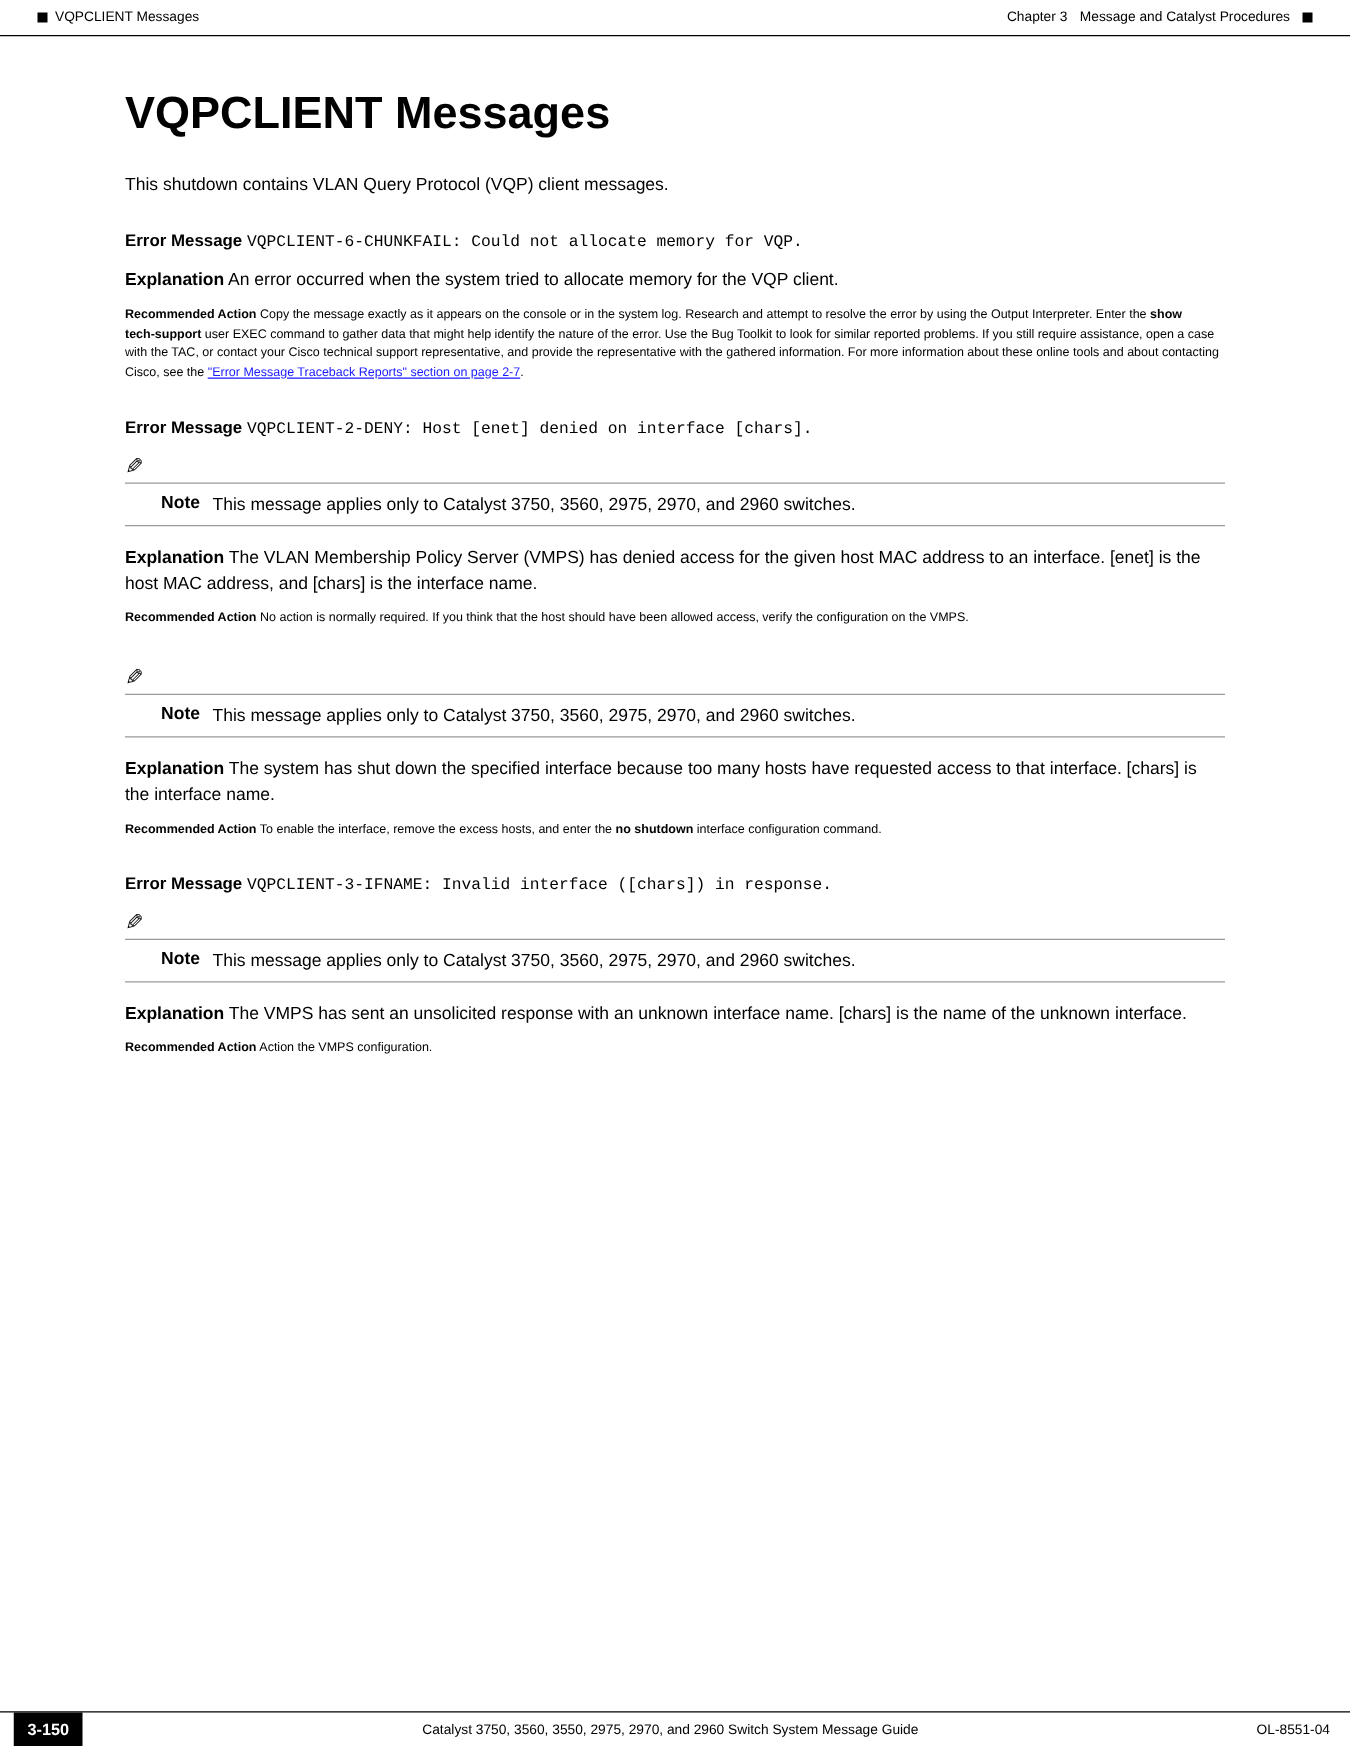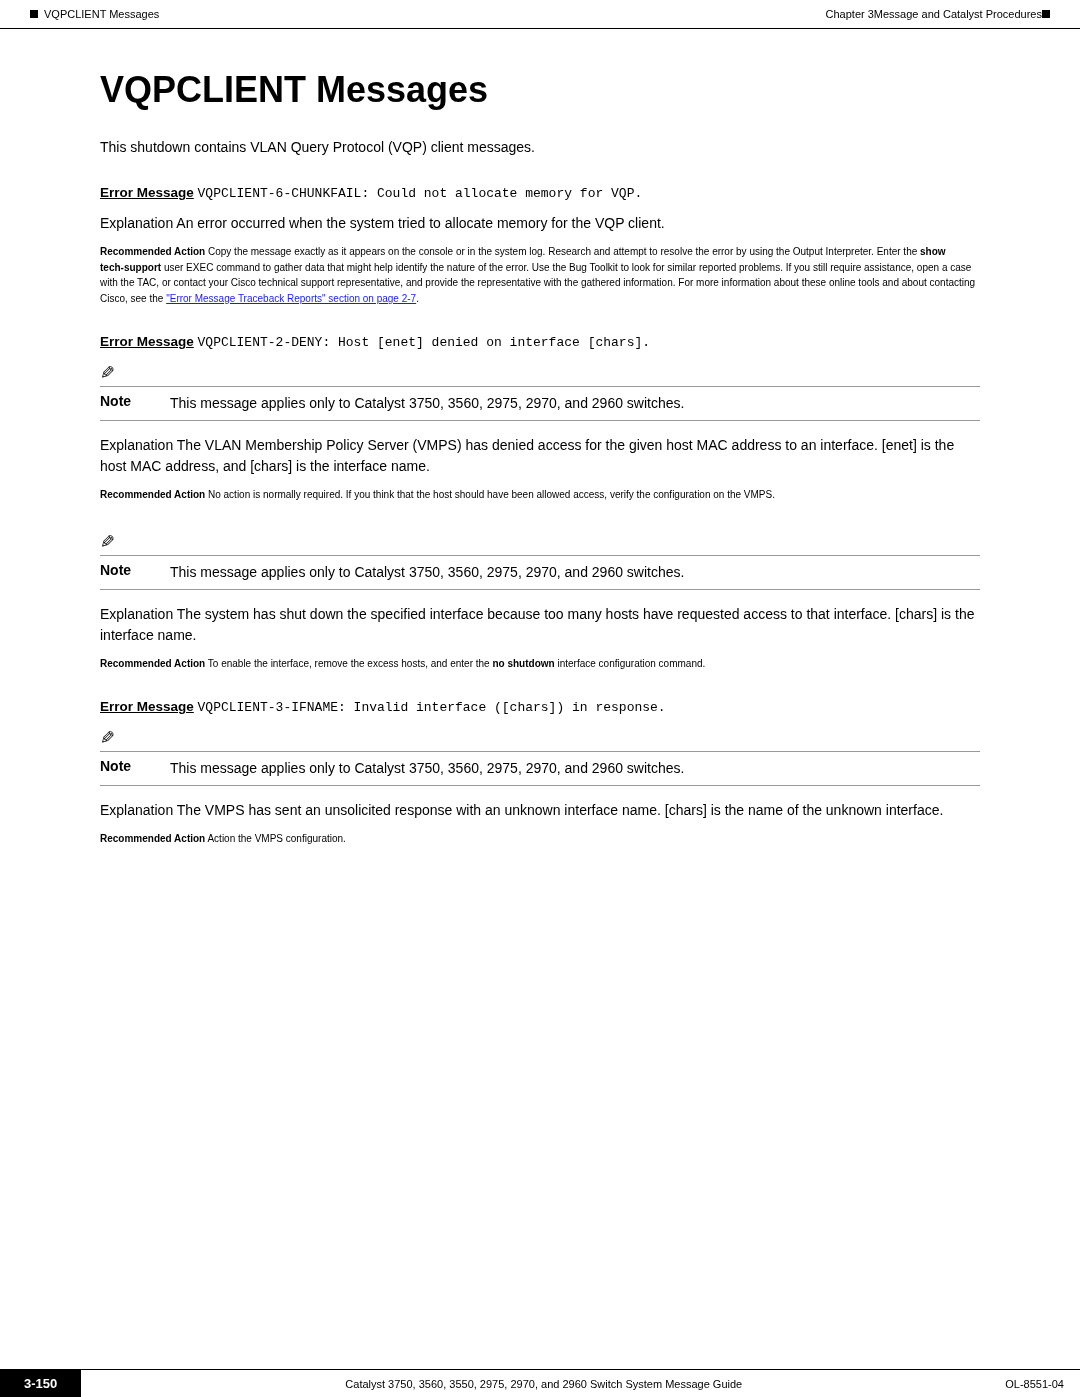--- a/index.html
+++ b/index.html
@@ -29,21 +29,21 @@
     }
     .header-left .square {
       width: 8px;
       height: 8px;
       background: #000;
       display: inline-block;
     }
     .header-right {
       display: flex;
       align-items: center;
-      gap: 0;
+      gap: 10px;
       padding-left: 13px;
     }
     .header-right .bar {
       width: 8px;
       height: 8px;
       background: #000;
       display: inline-block;
     }
 
     
@@ -69,36 +69,35 @@
       margin-bottom: 28px;
     }
 
     .error-message-line {
       font-size: 13.5px;
       margin-bottom: 12px;
     }
 
     .error-message-line .label {
       font-weight: bold;
-      text-decoration: underline;
     }
 
     .error-code {
       font-family: 'Courier New', Courier, monospace;
       font-size: 13px;
     }
 
     .explanation-block {
       margin-bottom: 10px;
       font-size: 14px;
       line-height: 1.5;
     }
 
     .explanation-block .label {
-      font-weight: normal;
+      font-weight: bold;
     }
 
     .recommended-block {
       margin-bottom: 10px;
       font-size: 10px;
       line-height: 1.55;
     }
 
     .recommended-block .label {
       font-weight: bold;
@@ -123,20 +122,21 @@
       display: inline-block;
       transform: scaleX(-1);
     }
 
     .note-row {
       display: flex;
       align-items: flex-start;
       border-top: 1px solid #999;
       border-bottom: 1px solid #999;
       padding: 6px 0;
+      text-align: right;
     }
 
     .note-label {
       font-weight: bold;
       font-size: 14px;
       min-width: 60px;
       margin-right: 10px;
     }
 
     .note-text {
@@ -153,23 +153,24 @@
       border-top: 1px solid #000;
       display: flex;
       align-items: stretch;
     }
 
     .footer-page-num {
       background: #000;
       color: #fff;
       font-weight: bold;
       font-size: 13px;
-      padding: 6px 24px;
-      display: flex;
-      align-items: center;
+      padding: 6px 11px;
+      display: flex;
+      align-items: center;
+      margin-left: 11px;
     }
 
     .footer-center {
       flex: 1;
       text-align: center;
       font-size: 11px;
       padding: 6px 10px;
       display: flex;
       align-items: center;
       justify-content: center;

